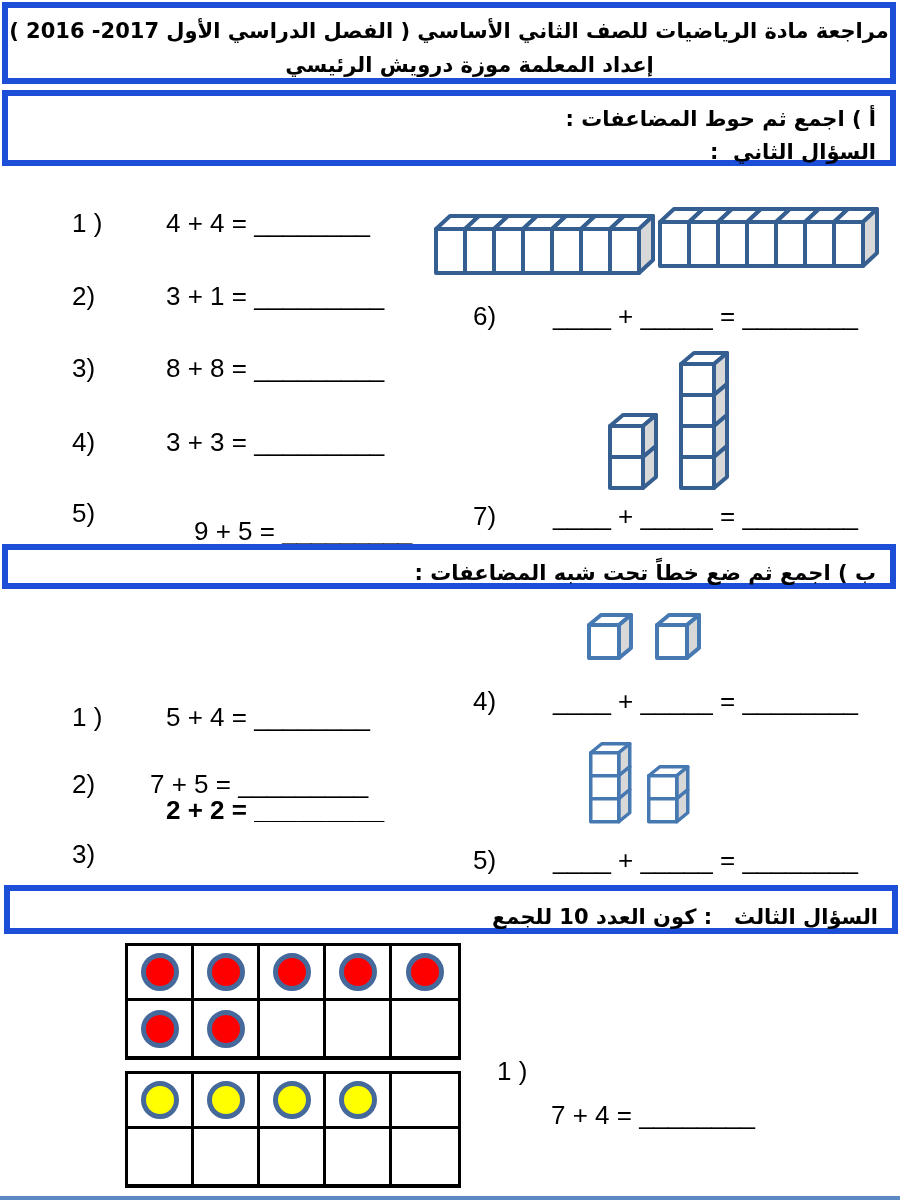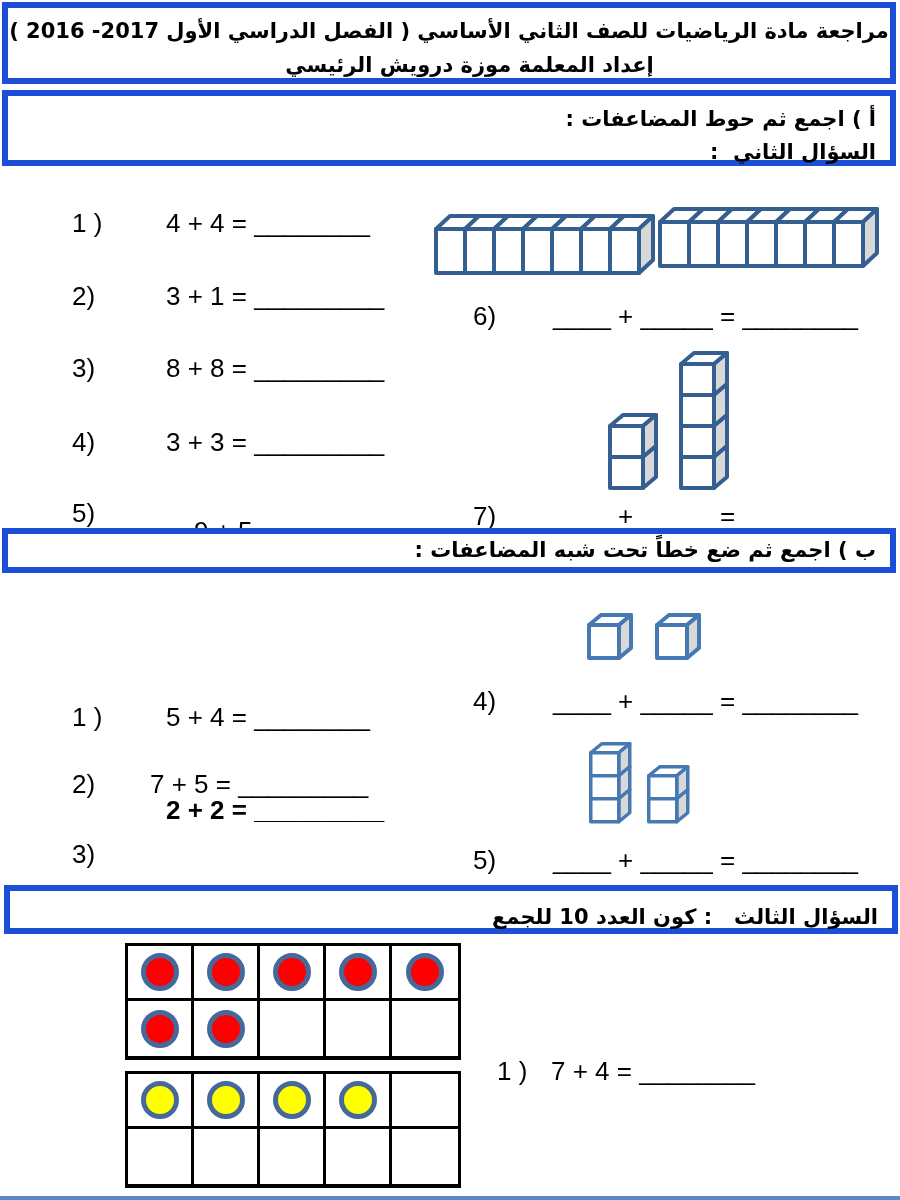--- a/index.html
+++ b/index.html
@@ -111,21 +111,21 @@
         <polygon points="36,107 49,96 49,127 36,138" fill="#D8D8D8"></polygon>
         <rect x="3" y="14" width="33" height="31" fill="#fff"></rect>
         <rect x="3" y="45" width="33" height="31" fill="#fff"></rect>
         <rect x="3" y="76" width="33" height="31" fill="#fff"></rect>
         <rect x="3" y="107" width="33" height="31" fill="#fff"></rect>
       </svg>
     </div>
   <div class="abs eq" style="left:473px;top:501px;">7)</div>
   <div class="abs eq" style="left:553px;top:501px;">____ + _____ = ________</div>
 
-  <div class="box abs" style="left:2px;top:528px;width:894px;height:45px;padding:0 14px 0 14px;">
+  <div class="box abs" style="left:2px;top:544px;width:894px;height:45px;padding:7px 14px 0 14px;">
     <div class="ar h2">ب ) اجمع ثم ضع خطاً تحت شبه المضاعفات :</div>
   </div>
 
   <div class="abs fig" style="left:586px;top:612px;">
       <svg width="48" height="49" stroke="#4678B2" stroke-width="4" stroke-linejoin="round" fill="none">
         <polygon points="3,13 15,3 45,3 33,13" fill="#fff"></polygon>
         <polygon points="33,13 45,3 45,36 33,46" fill="#D8D8D8"></polygon>
         <rect x="3" y="13" width="30" height="33" fill="#fff"></rect>
       </svg>
     </div>
@@ -214,17 +214,17 @@
       </div>
       <div class="tf-cell"></div>
       <div class="tf-cell"></div>
       <div class="tf-cell"></div>
       <div class="tf-cell"></div>
       <div class="tf-cell"></div>
       <div class="tf-cell"></div>
     </div>
 
   <div class="abs eq" style="left:497px;top:1056px;">1 )</div>
-  <div class="abs eq" style="left:551px;top:1056px;">7 + 4 = ________</div>
+  <div class="abs eq" style="left:551px;top:1100px;">7 + 4 = ________</div>
 
   <div class="abs rule" style="left:0;top:1196px;width:900px;height:4px;"></div>
 
 </div>
 
 </body></html>

